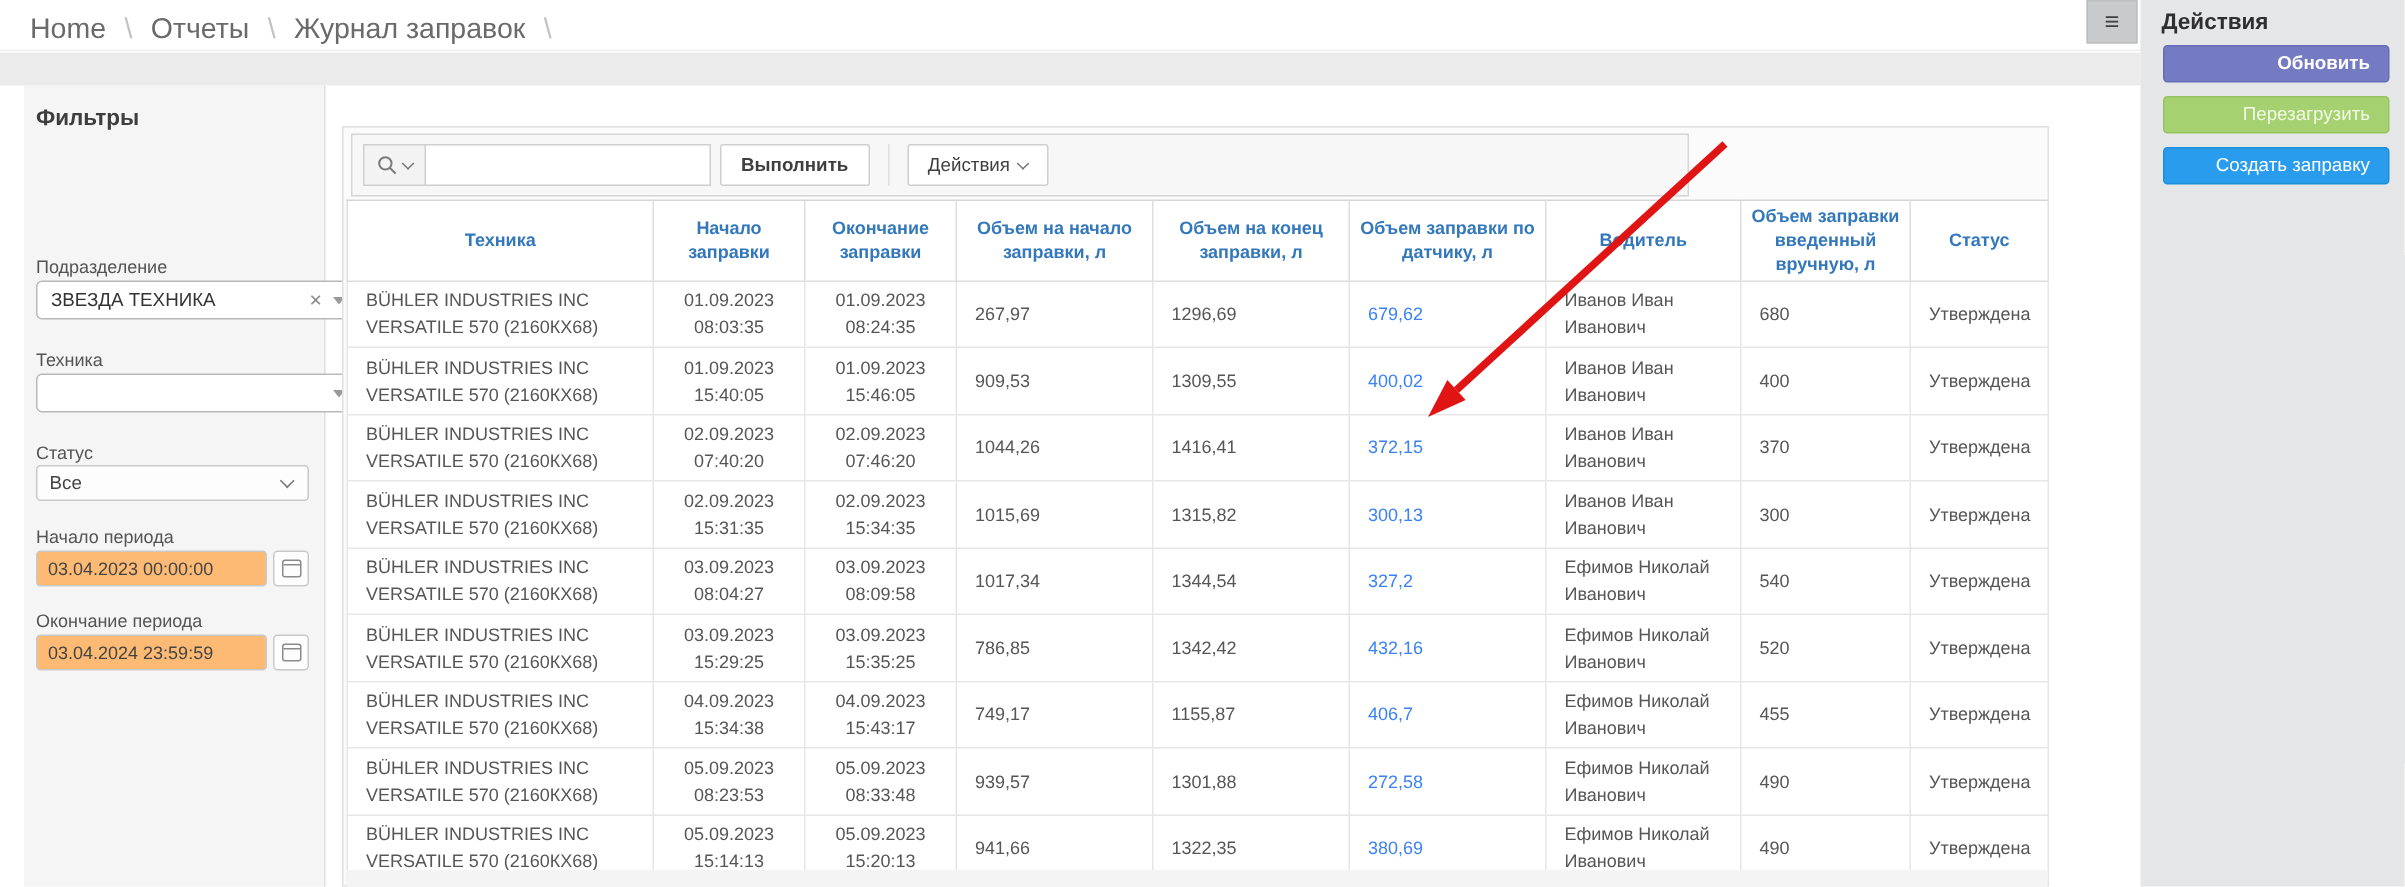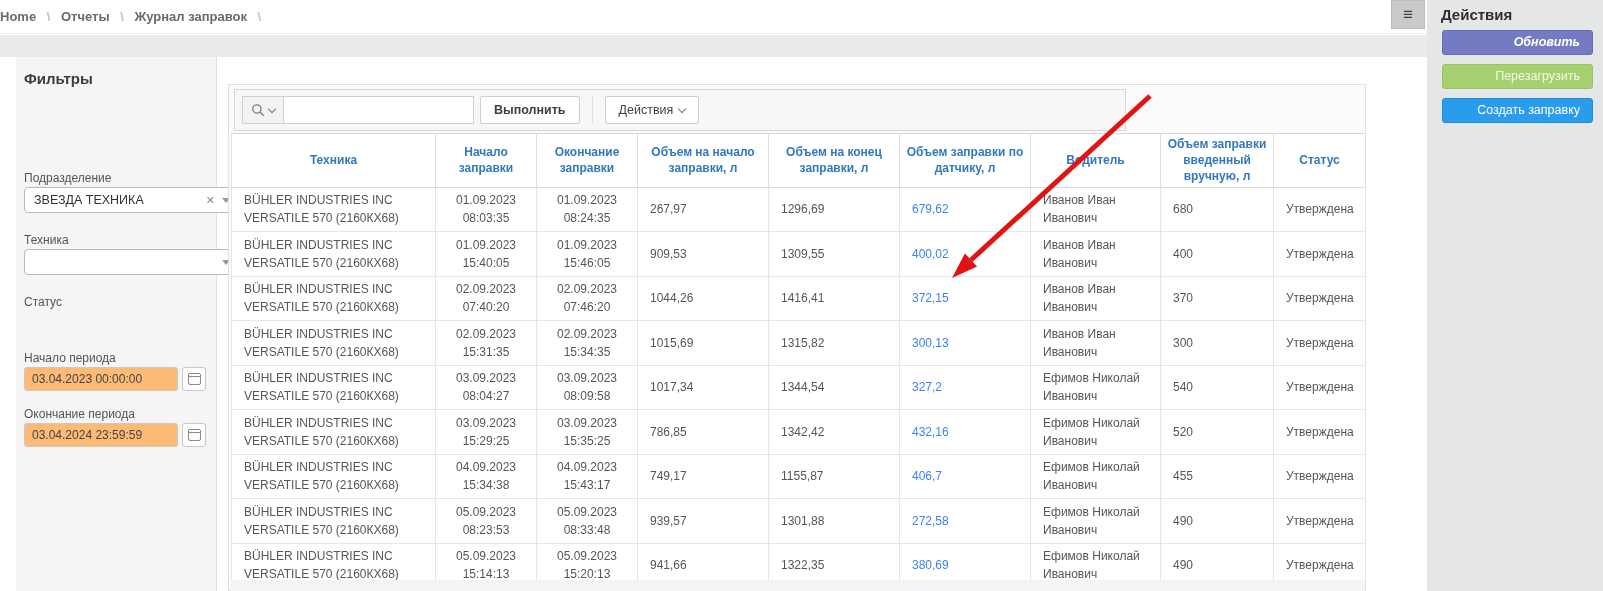--- a/index.html
+++ b/index.html
@@ -2,21 +2,21 @@
 <html><head>
 <meta charset="utf-8">
 <style>
   * { margin:0; padding:0; box-sizing:border-box; }
   html,body { width:1603px; height:591px; overflow:hidden;
     font-family:"Liberation Sans","DejaVu Sans",sans-serif; background:#fff; color:#4d4d4d; }
   .abs { position:absolute; }
 
   
   .crumb-bar { left:0; top:0; width:1427px; height:34px; background:#fff; border-bottom:1px solid #efefef; }
-  .crumbs { position:absolute; left:0; top:9px; font-size:13px; color:#6a6a6a;font-weight:bold; }
+  .crumbs { position:absolute; left:20px; top:9px; font-size:19px; color:#6a6a6a; }
   .crumbs .sep { color:#c2c2c2; margin:0 7px; }
   .crumb { cursor:pointer; }
   .menu-btn { left:1391px; top:0; width:34px; height:29px; background:#c9cacb; border:1px solid #bdbdbd;
     text-align:center; line-height:27px; font-size:17px; color:#3f3f3f; cursor:pointer; }
 
   
   .band { left:0; top:35px; width:1427px; height:22px; background:#ebebeb; }
 
   
   .sidebar { left:16px; top:57px; width:201px; height:534px; background:#f5f5f5; border-right:1px solid #e0e0e0; }
@@ -69,21 +69,21 @@
   .grid-footer { position:absolute; left:2px; top:495px; width:1134px; height:12px; background:#f4f4f4; }
 
   
   .arrow-svg { left:900px; top:80px; width:300px; height:220px; pointer-events:none; }
 
   
   .actions-panel { left:1427px; top:0; width:176px; height:591px; background:#e5e6e8; }
   .ap-title { position:absolute; left:14px; top:6px; font-size:15px; font-weight:600; color:#2f2f2f; }
   .ap-btn { position:absolute; left:15px; width:151px; height:25px; border-radius:3px; cursor:pointer;
     font-size:12.5px; color:#fff; text-align:right; line-height:23px; padding-right:12px; }
-  .ap-btn.refresh { top:30px; background:#757bc3; border:1px solid #666cb5; font-weight:bold;font-style:italic; }
+  .ap-btn.refresh { top:30px; background:#757bc3; border:1px solid #666cb5; font-weight:bold; }
   .ap-btn.reload  { top:64px; background:#a5d170; border:1px solid #97c361; color:#f3fae6; }
   .ap-btn.create  { top:98px; background:#2a9ced; border:1px solid #1d8fd8; }
 </style>
 </head>
 <body>
 
 <div class="abs crumb-bar">
   <div class="crumbs">
     <span class="crumb">Home</span>
     <span class="sep">\</span>
@@ -107,20 +107,24 @@
     <span class="tri-down"></span>
   </div>
 
   <div class="f-label" style="top:176px">Техника</div>
   <div class="combo" style="top:192px">
     <span class="val"></span>
     <span class="tri-down"></span>
   </div>
 
   <div class="f-label" style="top:238px">Статус</div>
+  <div class="sel" style="top:253px">
+    <span class="val">Все</span>
+    <span class="chev"></span>
+  </div>
 
   <div class="f-label" style="top:294px">Начало периода</div>
   <input class="date-inp" style="top: 310px;" readonly="" value="03.04.2023 00:00:00">
   <div class="cal-btn" style="top:310px">
     <span class="cal-ico"></span>
   </div>
 
   <div class="f-label" style="top:350px">Окончание периода</div>
   <input class="date-inp" style="top: 366px;" readonly="" value="03.04.2024 23:59:59">
   <div class="cal-btn" style="top:366px">

